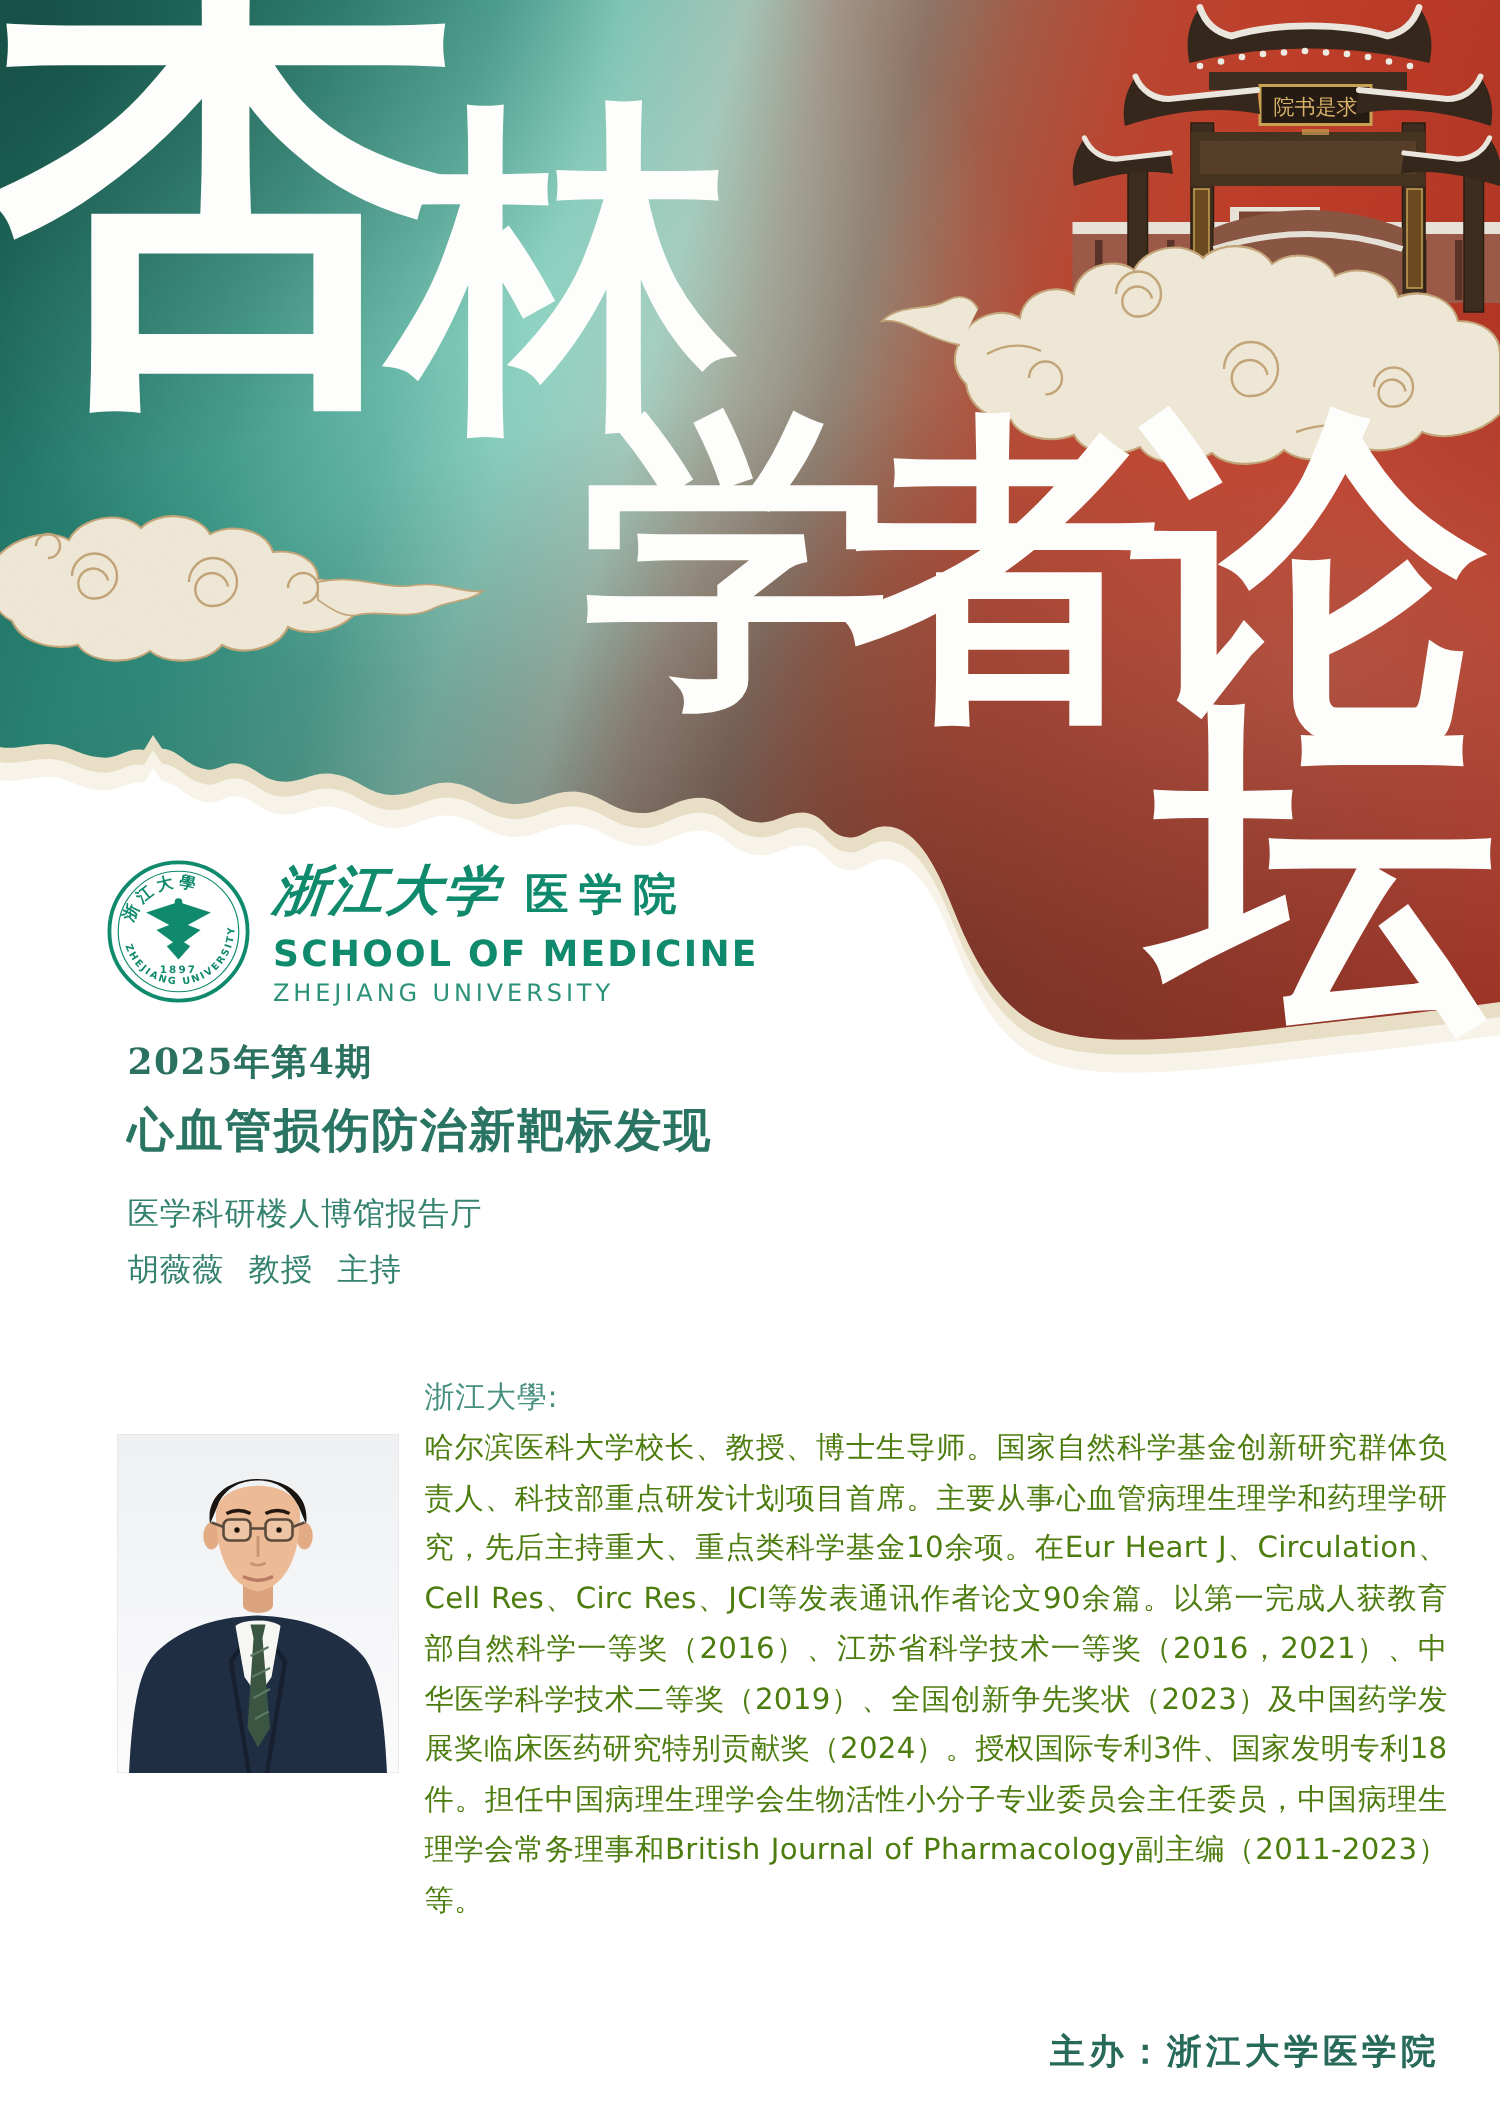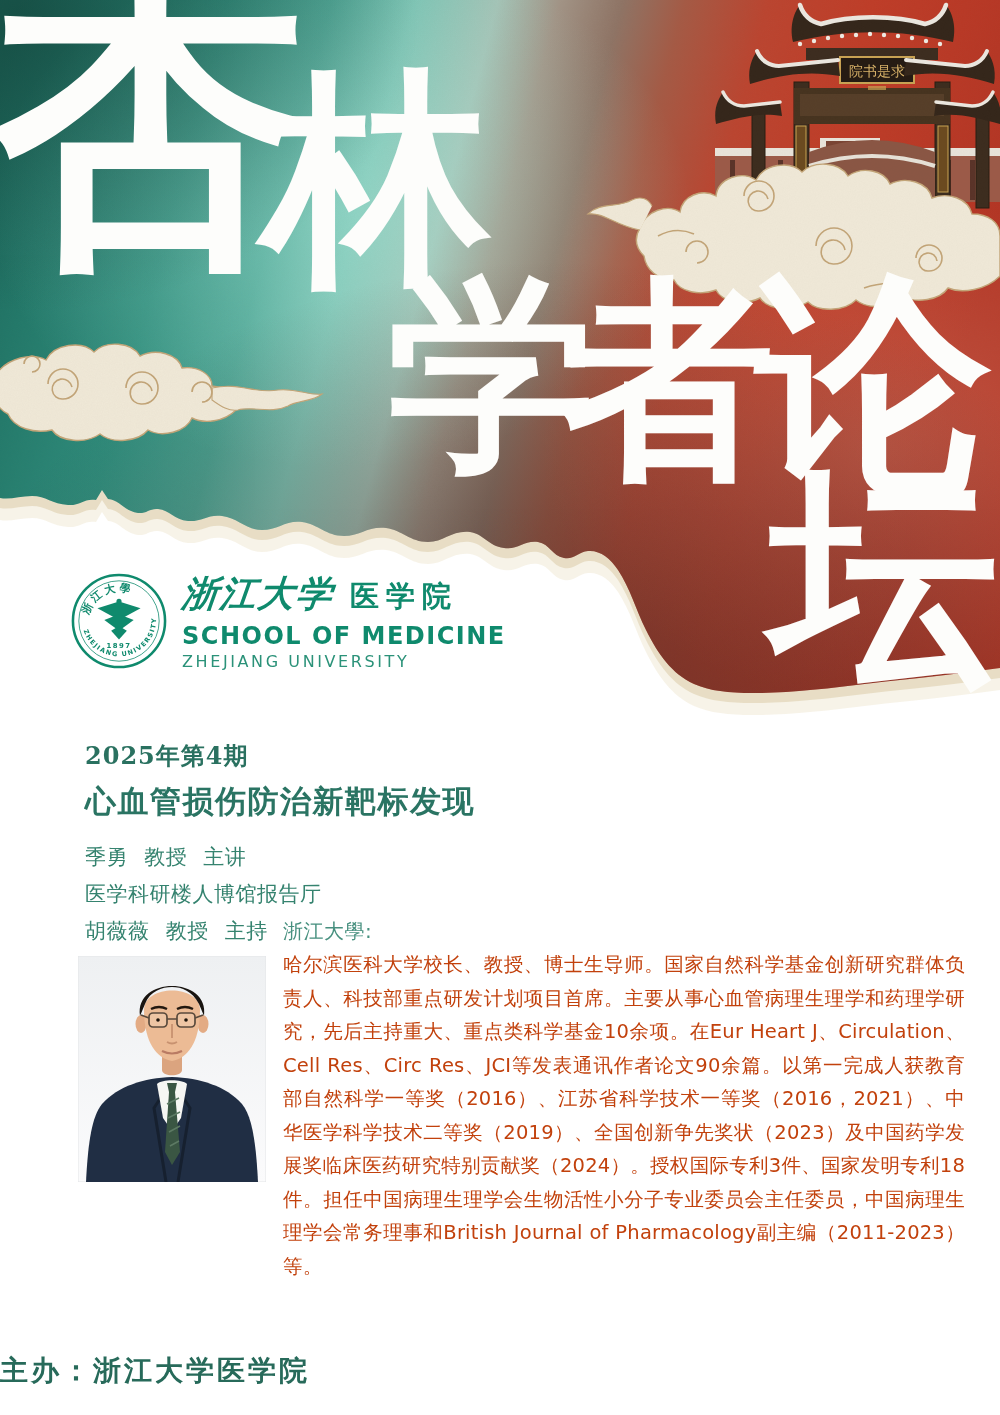--- a/index.html
+++ b/index.html
@@ -35,46 +35,46 @@
   .wm-school{
     font-family:"DejaVu Sans",sans-serif;font-size:29px;font-weight:700;
     color:#0f8a6d;margin-left:16px;letter-spacing:7px;font-style:normal;text-align:right;
   }
   .wm-en1{font-size:24px;font-weight:700;color:#0f8a6d;letter-spacing:1.5px;margin-top:3px;}
   .wm-en2{font-size:16px;font-weight:400;color:#2b9279;letter-spacing:2.6px;margin-top:2px;}
   
   .event{position:absolute;left:85px;top:692px;z-index:4;}
   .event-issue{
     font-family:"DejaVu Serif","Liberation Serif",serif;
-    font-size:24px;font-weight:700;color:#2a7160;letter-spacing:1px;margin-top:48px;
+    font-size:24px;font-weight:700;color:#2a7160;letter-spacing:1px;
   }
   .event-title{
     font-family:"DejaVu Serif","Liberation Serif",serif;
     font-size:31px;font-weight:900;color:#2a7463;letter-spacing:1.5px;margin-top:9px;
   }
   .event-lines{margin-top:16px;}
   .event-line{
     font-size:21px;color:#35836f;line-height:37px;word-spacing:9px;letter-spacing:0.5px;
   }
   
   .bio-label{
     position:absolute;left:283px;top:918px;z-index:4;
     font-size:20px;color:#47907f;letter-spacing:0.5px;
   }
   .bio-text{
     position:absolute;left:283px;top:948px;width:682px;z-index:4;
-    font-size:19.5px;line-height:33.5px;color:#c2410c;
+    font-size:19.5px;line-height:33.5px;color:#4d7c0f;
     text-align:justify;letter-spacing:0.2px;
   }
   .photo{position:absolute;left:78px;top:956px;width:188px;height:226px;z-index:4;}
   
   .footer{
-    position:absolute;left:0;top:1352px;width:960px;text-align:left;z-index:4;
+    position:absolute;left:0;top:1352px;width:960px;text-align:right;z-index:4;
     font-family:"DejaVu Serif","Liberation Serif",serif;
-    font-size:28px;font-weight:700;color:#276a5a;letter-spacing:3px;
+    font-size:23px;font-weight:700;color:#276a5a;letter-spacing:3px;
   }
 </style>
 </head>
 <body>
 
 <div class="poster">
 
   <div class="banner">
     <svg width="1000" height="745" viewBox="0 0 1000 745">
       <defs>
@@ -271,21 +271,20 @@
       </div>
       <span class="wm-en1">SCHOOL OF MEDICINE</span>
       <span class="wm-en2">ZHEJIANG UNIVERSITY</span>
     </div>
   </div>
 
   <div class="event">
     <div class="event-issue">2025年第4期</div>
     <div class="event-title">心血管损伤防治新靶标发现</div>
     <div class="event-lines">
-      <div class="event-line">季勇 教授 主讲</div>
       <div class="event-line">医学科研楼人博馆报告厅</div>
       <div class="event-line">胡薇薇 教授 主持</div>
     </div>
   </div>
 
   <svg class="photo" viewBox="0 0 188 226">
     <defs>
       <linearGradient id="pbg" x1="0" y1="0" x2="0" y2="1">
         <stop offset="0" stop-color="#eef0f2"></stop>
         <stop offset="1" stop-color="#fbfbfc"></stop>

